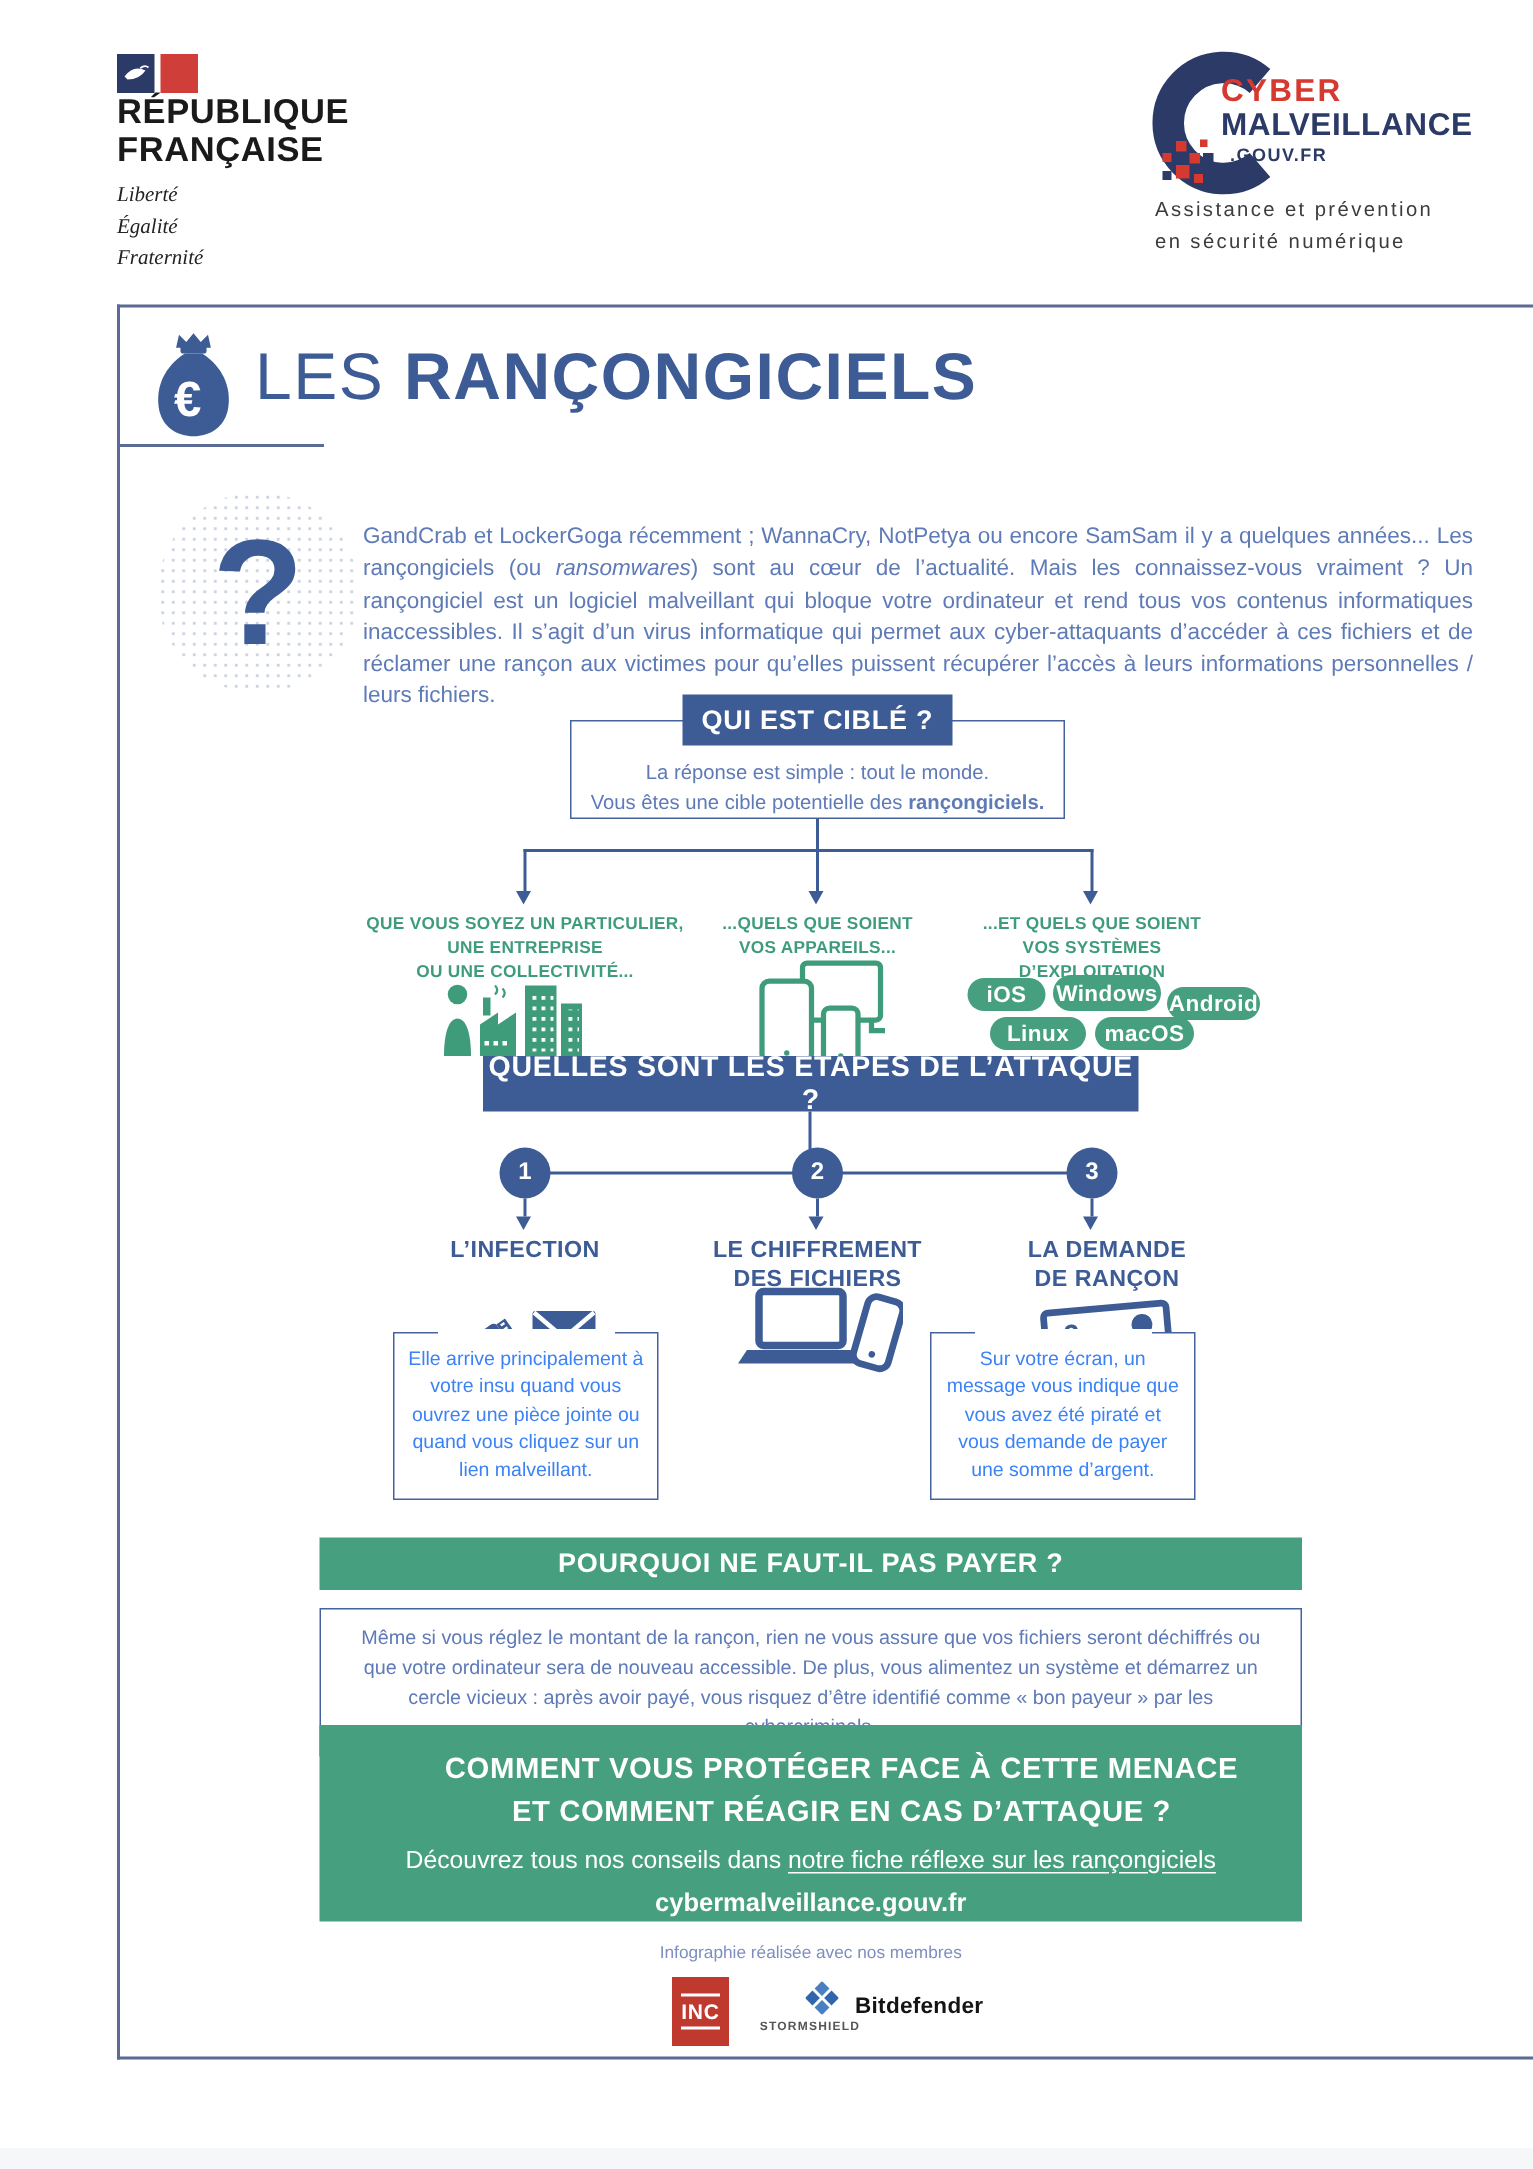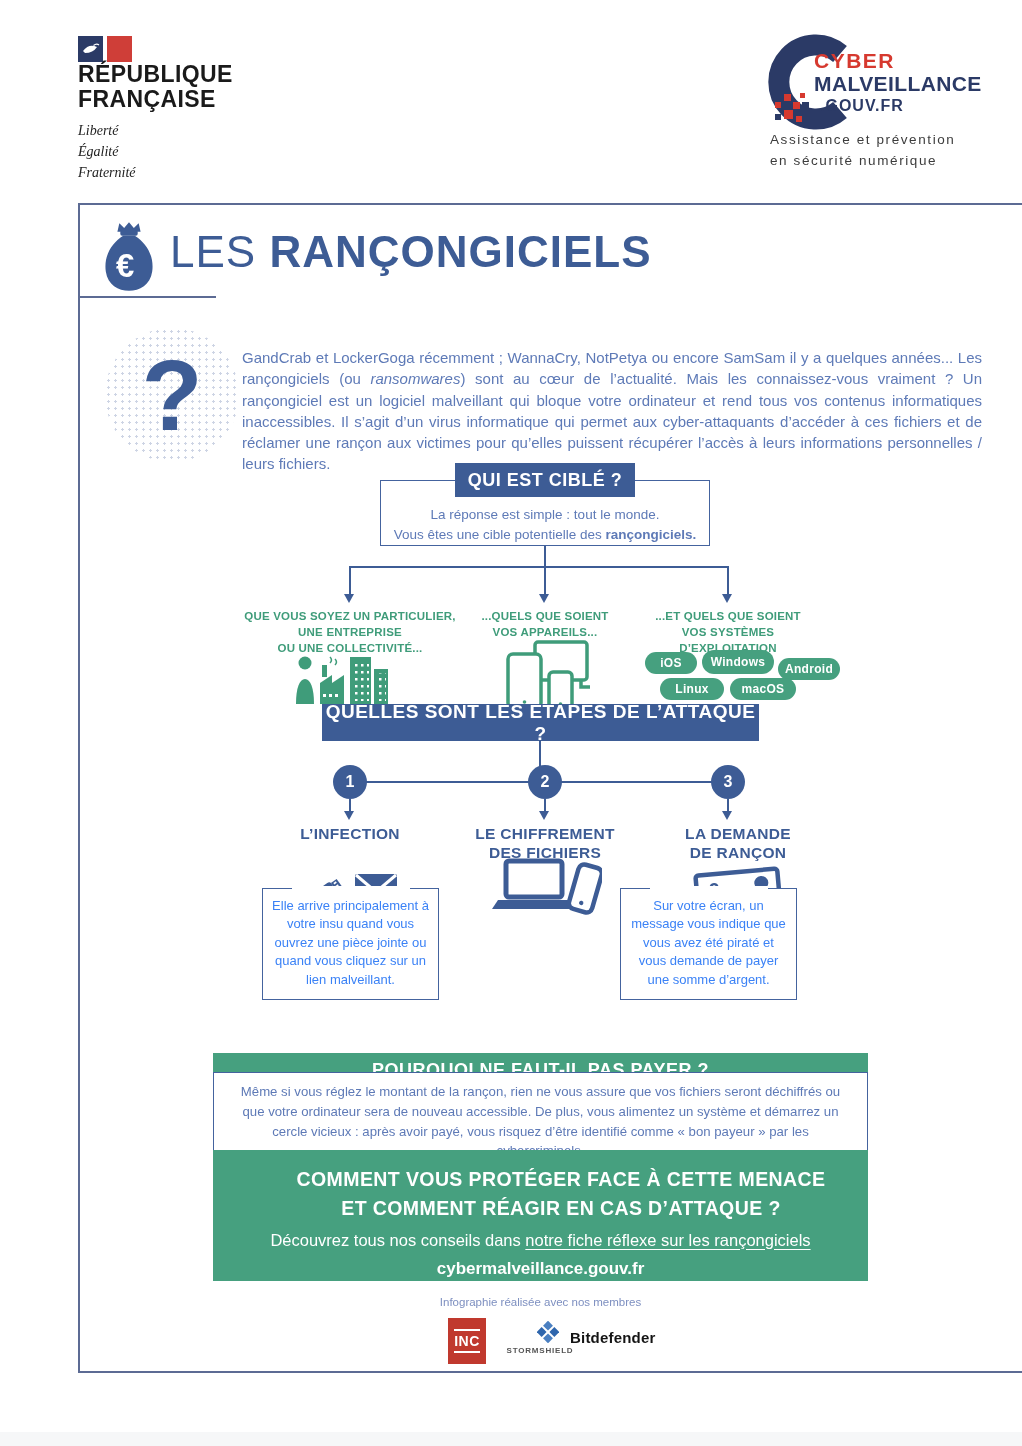--- a/index.html
+++ b/index.html
@@ -15,21 +15,21 @@
   .flag { left:78px; top:36px; display:flex; gap:4px; }
   .flag .b { width:25px; height:26px; background:#2b3a66; position:relative; }
   .flag .r { width:25px; height:26px; background:#cf3e38; }
   .rf-title { left:78px; top:62px; font-size:23px; font-weight:800; color:#1a1a1a; line-height:1.1; letter-spacing:.4px; }
   .rf-motto { left:78px; top:120px; font-family:"Liberation Serif", serif; font-style:italic; font-size:14px; color:#222; line-height:1.5; }
 
   .cm-c { left:760px; top:30px; }
   .cm-text { left:814px; top:49px; line-height:1.1; }
   .cm-cyber { font-size:21px; font-weight:800; color:#d6392f; letter-spacing:1.5px; }
   .cm-malv { font-size:21px; font-weight:800; color:#2b3a66; letter-spacing:.4px; }
-  .cm-gouv { font-size:16px; font-weight:700; color:#2b3a66; letter-spacing:1px; margin-left:6px; margin-top:2px; }
+  .cm-gouv { font-size:12px; font-weight:700; color:#2b3a66; letter-spacing:1px; margin-left:6px; margin-top:2px; }
   .cm-tagline { left:770px; top:130px; font-size:13.5px; color:#3c3c3c; letter-spacing:1.6px; line-height:1.55; }
 
   
   .frame { left:78px; top:203px; right:-3px; height:1170px; border:2px solid #5c6b94; border-right:none; }
   .title-underline { left:78px; top:296px; width:138px; height:2px; background:#5c6b94; }
 
   
   .doc-title { left:170px; top:227px; font-size:44px; color:#3d5c95; letter-spacing:1px; white-space:nowrap; }
   .doc-title .thin { font-weight:500; }
   .doc-title .fat { font-weight:800; }
@@ -39,35 +39,35 @@
     left:105px; top:328px; width:134px; height:134px; border-radius:50%;
     background-image:radial-gradient(#cdd4e4 1.1px, transparent 1.2px);
     background-size:7px 7px; display:flex; align-items:center; justify-content:center;
   }
   .qmark { font-size:100px; font-weight:800; color:#3d5c95; line-height:1; }
   .intro-p { left:242px; top:347px; width:740px; font-size:15px; color:#5e7ab7; line-height:1.42; text-align:justify; }
   .intro-p .it { font-style:italic; }
 
   
   .banner-blue { background:#3d5c95; color:#fff; font-weight:800; text-align:center; display:flex; align-items:center; justify-content:center; letter-spacing:.5px; }
-  .banner-green { background:#46a07f; color:#fff; font-weight:800; text-align:center; display:flex; align-items:center; justify-content:center; letter-spacing:.5px;margin-top:28px; }
+  .banner-green { background:#46a07f; color:#fff; font-weight:800; text-align:center; display:flex; align-items:center; justify-content:center; letter-spacing:.5px; }
   .box-blue { border:1.5px solid #44639e; background:#fff; }
 
   .who-box { left:380px; top:480px; width:330px; height:66px; }
   .who-banner { left:455px; top:463px; width:180px; height:34px; font-size:18px; }
   .who-text { left:380px; top:505px; width:330px; font-size:13.5px; color:#5e7ab7; line-height:1.5; text-align:center; }
   .who-text .bold { font-weight:700; }
 
   
   .cline { background:#3d5c95; }
   .arrow-down { width:0; height:0; border-left:5.5px solid transparent; border-right:5.5px solid transparent; border-top:9px solid #3d5c95; }
 
   
   .tlabel { font-size:11.5px; font-weight:800; color:#3f9c7a; line-height:1.4; text-align:center; letter-spacing:.2px; }
-  .pill { position:absolute; background:#46a07f; color:#fff; font-size:12px; font-weight:700; border-radius:12px; display:flex; align-items:center; justify-content:center; letter-spacing:.3px; }
+  .pill { position:absolute; background:#46a07f; color:#fff; font-size:15px; font-weight:700; border-radius:12px; display:flex; align-items:center; justify-content:center; letter-spacing:.3px; }
 
   .quelles-banner { left:322px; top:704px; width:437px; height:37px; font-size:19px; }
 
   .ncircle { width:34px; height:34px; border-radius:50%; background:#3d5c95; color:#fff; font-size:16px; font-weight:800; display:flex; align-items:center; justify-content:center; }
 
   .step-title { font-size:15.5px; font-weight:800; color:#3d5c95; text-align:center; line-height:1.25; letter-spacing:.3px; }
   .step-box { width:177px; top:888px; height:112px; }
   .step-gap { position:absolute; top:-3px; left:50%; transform:translateX(-50%); width:118px; height:6px; background:#fff; }
   .step-desc { position:absolute; left:0; right:0; top:8px; padding:0 7px; font-size:13px; color:#3b82f6; line-height:1.42; text-align:center; }
 

